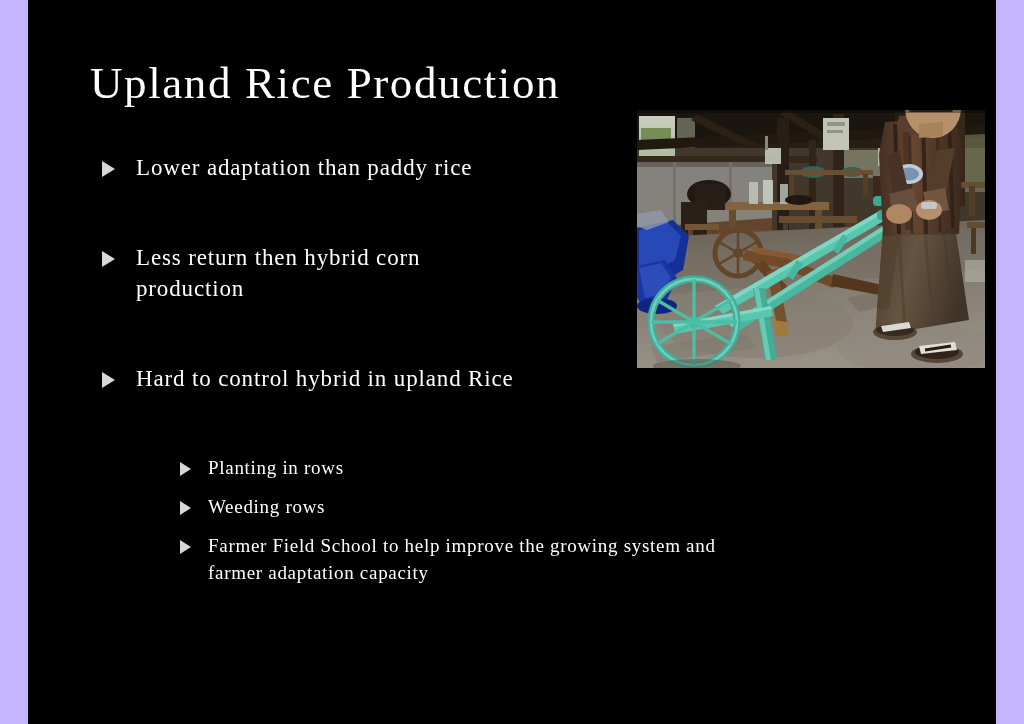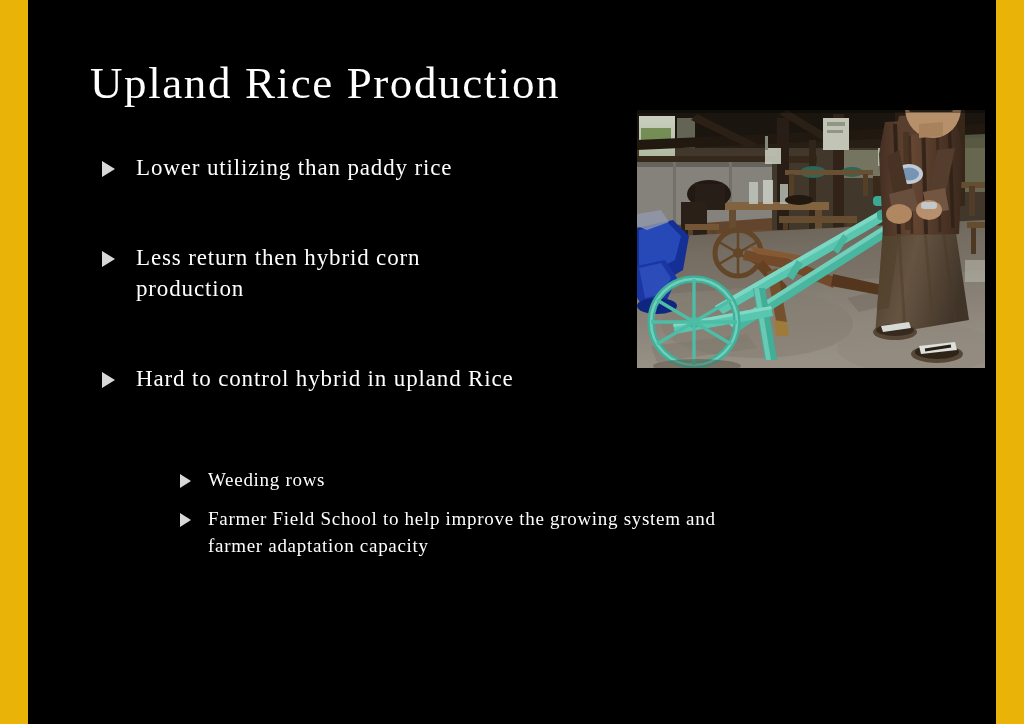--- a/index.html
+++ b/index.html
@@ -14,21 +14,21 @@
     overflow: hidden;
     font-family: "Liberation Serif", "DejaVu Serif", serif;
   }
 
   
   #slide-root {
     position: absolute;
     left: 0; top: 0;
     width: 1024px;
     height: 724px;
-    background: #eab308;
+    background: #c4b5fd;
   }
   #slide-canvas {
     position: absolute;
     left: 28px;
     top: 0px;
     width: 968px;
     height: 724px;
     background: #000000;
     overflow: hidden;
   }
@@ -323,21 +323,21 @@
 
         <rect x="0" y="0" width="348" height="258" fill="#000000" opacity="0.06"></rect>
         <rect x="0" y="0" width="348" height="3" fill="#000" opacity="0.35"></rect>
       </svg>
     </div>
 
     <div id="bullet-list">
 
       <div class="bullet-row level-1">
         <span class="bullet-marker"></span>
-        <span class="bullet-text">Lower utilizing than paddy rice</span>
+        <span class="bullet-text">Lower adaptation than paddy rice</span>
       </div>
 
       <div class="gap-lg"></div>
 
       <div class="bullet-row level-1">
         <span class="bullet-marker"></span>
         <span class="bullet-text">Less return then hybrid corn
 production</span>
       </div>
 
@@ -346,20 +346,24 @@
       <div class="bullet-row level-1">
         <span class="bullet-marker"></span>
         <span class="bullet-text">Hard to control hybrid in upland Rice</span>
       </div>
 
       <div class="gap-md"></div>
 
 
       <div class="gap-xs"></div>
 
+      <div class="bullet-row level-2">
+        <span class="bullet-marker"></span>
+        <span class="bullet-text">Planting in rows</span>
+      </div>
 
       <div class="gap-xs"></div>
 
       <div class="bullet-row level-2">
         <span class="bullet-marker"></span>
         <span class="bullet-text">Weeding rows</span>
       </div>
 
       <div class="gap-xs"></div>
 

